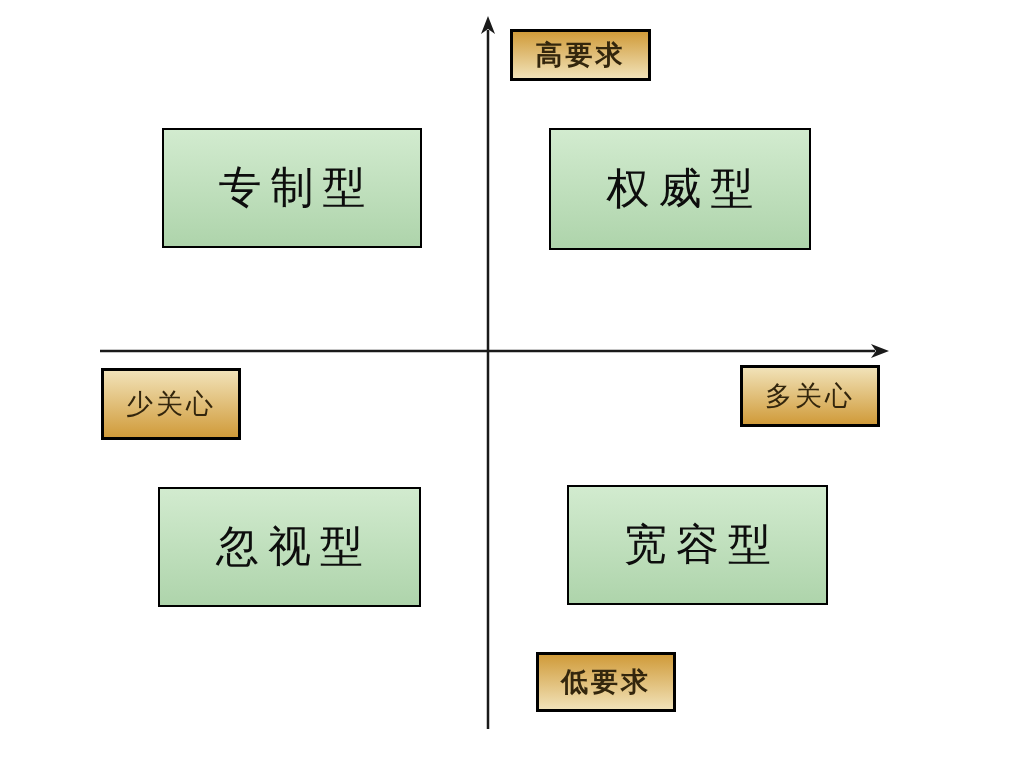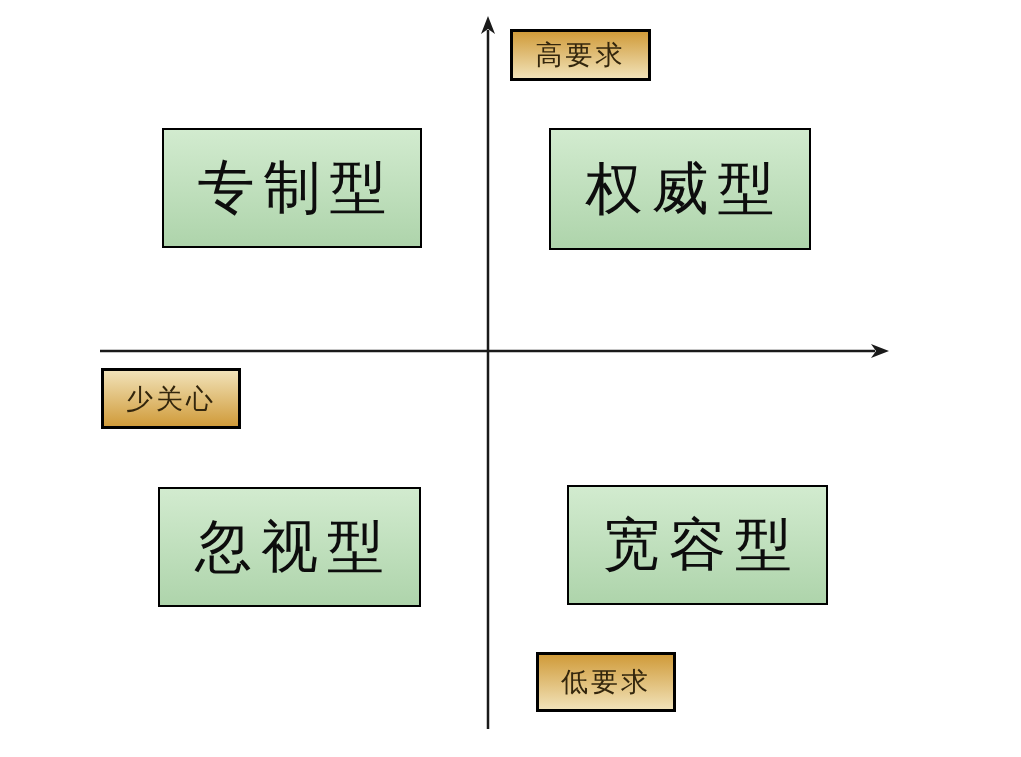--- a/index.html
+++ b/index.html
@@ -26,47 +26,47 @@
     background:var(--bg);
   }
   .axes-svg{position:absolute;left:0;top:0;width:1021px;height:757px;}
 
   .quadrant-box{
     position:absolute;
     background:linear-gradient(180deg,var(--green-top) 0%,var(--green-bottom) 100%);
     border:2px solid var(--box-border);
     display:flex;align-items:center;justify-content:center;
     color:var(--quad-text);
-    font-size:57px;
+    font-size:43px;
     letter-spacing:9px;
     text-indent:9px; 
     white-space:nowrap;
   }
   .q-top-left    {left:162px;top:128px;width:260px;height:120px;}
   .q-top-right   {left:549px;top:128px;width:262px;height:122px;}
   .q-bottom-left {left:158px;top:487px;width:263px;height:120px;}
   .q-bottom-right{left:567px;top:485px;width:261px;height:120px;text-align:center;}
 
   .axis-label{
     position:absolute;
     border:3px solid var(--box-border);
     display:flex;align-items:center;justify-content:center;
     color:var(--label-text);
     font-size:27px;
     letter-spacing:3px;
     white-space:nowrap;
   }
   
-  .grad-dark-to-light{background:linear-gradient(180deg,var(--gold-dark) 0%,var(--gold-light) 100%);}
+  .grad-dark-to-light{background:linear-gradient(180deg,var(--gold-dark) 0%,var(--gold-light) 100%);font-weight:bold;}
   
   .grad-light-to-dark{background:linear-gradient(180deg,var(--gold-light) 0%,var(--gold-dark) 100%);}
 
   .l-top   {left:510px;top:29px; width:141px;height:52px;}
   .l-bottom{left:512px;top:652px;width:140px;height:60px;margin-left:24px;}
-  .l-left  {left:101px;top:368px;width:140px;height:61px;}
+  .l-left  {left:101px;top:368px;width:140px;height:72px;}
   .l-right {left:740px;top:365px;width:140px;height:62px;}
 </style>
 </head>
 <body>
 
 <div class="canvas">
 
   <svg class="axes-svg" viewBox="0 0 1021 757" xmlns="http://www.w3.org/2000/svg" aria-hidden="true">
 
     <line x1="488" y1="729" x2="488" y2="30" stroke="#1a1a1a" stroke-width="2.5"></line>
@@ -91,14 +91,17 @@
 
   <div class="axis-label grad-dark-to-light l-top">
     <span>高要求</span>
   </div>
   <div class="axis-label grad-dark-to-light l-bottom">
     <span>低要求</span>
   </div>
   <div class="axis-label grad-light-to-dark l-left">
     <span>少关心</span>
   </div>
+  <div class="axis-label grad-light-to-dark l-right">
+    <span>多关心</span>
+  </div>
 
 </div>
 
 </body></html>

